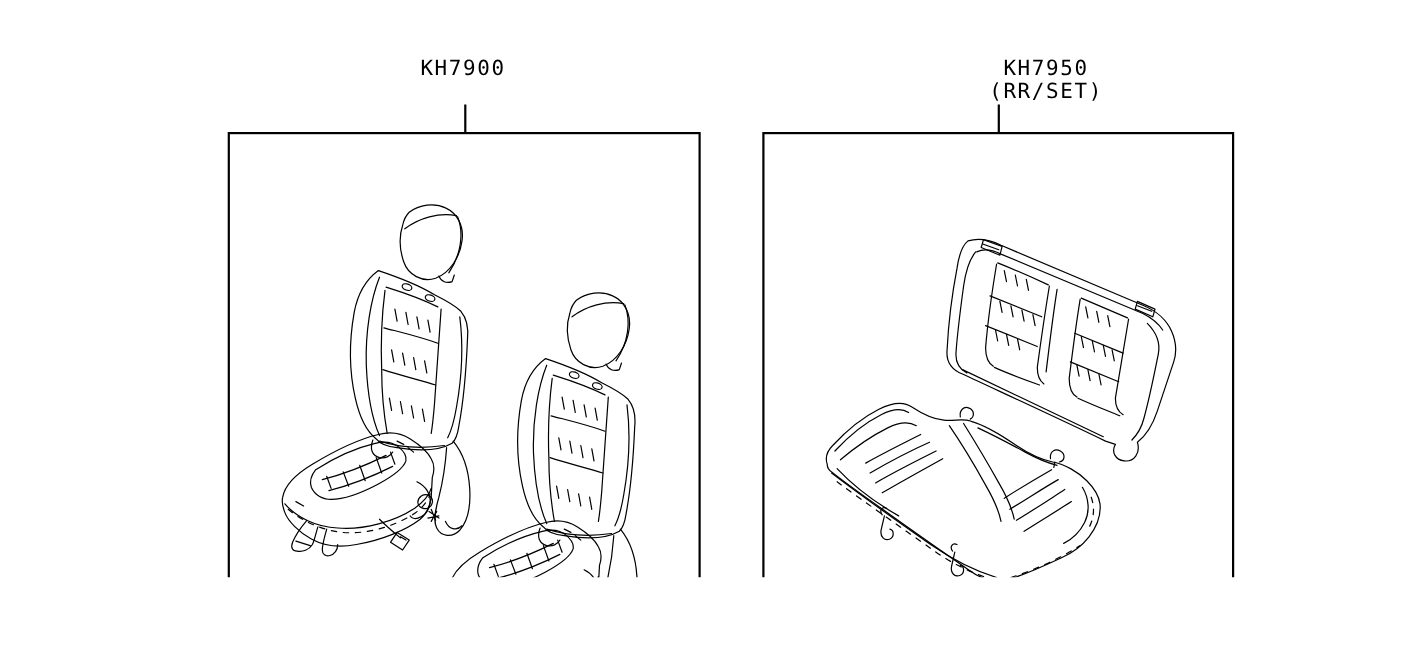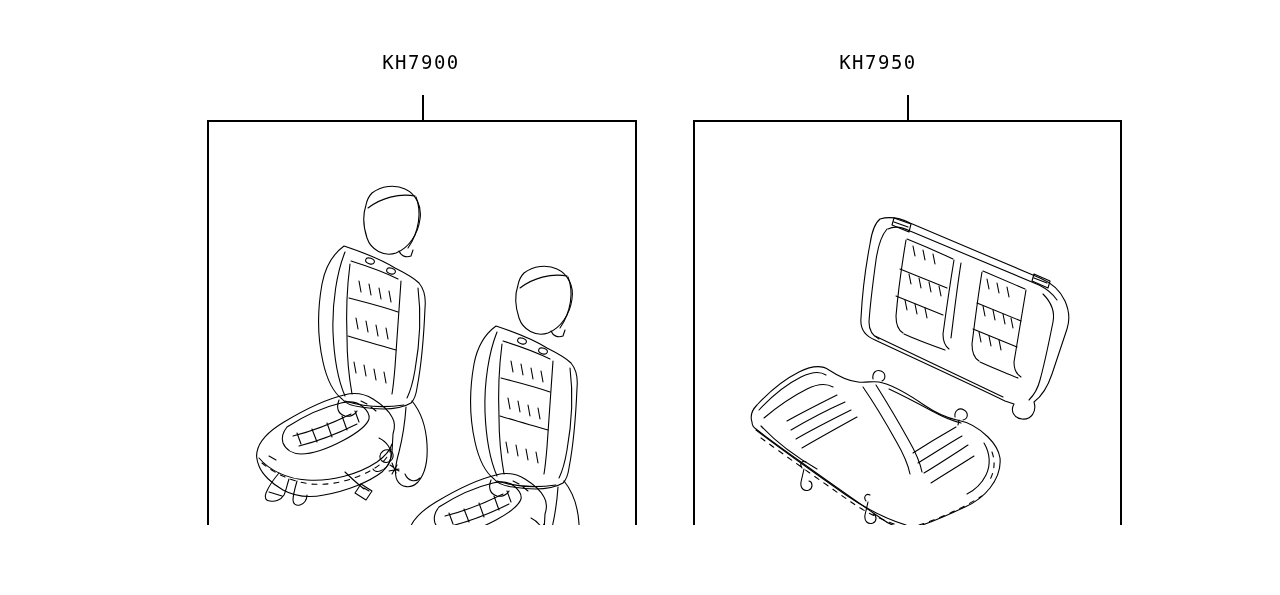--- a/index.html
+++ b/index.html
@@ -19,22 +19,23 @@
 </head>
 <body>
 
 <div class="canvas">
 
   <div class="callout" style="left:301px;top:52px;">
     <div class="code">KH7900</div>
   </div>
   <div class="leader" style="left:422px;top:95px;height:25px;"></div>
 
-  <div class="callout" style="left:758px;top:52px;">
+  <div class="callout" style="left:831px;top:52px;">
     <div class="code">KH7950</div>
+    <div class="setlbl">(RR/SET)</div>
   </div>
   <div class="leader" style="left:907px;top:95px;height:25px;"></div>
 
   <div class="box" style="left:207px;top:120px;width:426px;height:500px;">
     <svg width="426" height="496" viewBox="0 0 426 496">
       <g id="front-seat">
 
         <g>
           <path class="ln" d="M163,71 C172,64 186,62 196,67 C207,72 213,84 211,97 C209,112 200,126 187,131 C175,135 162,128 158,116 C154,104 154,92 157,83 C158,78 160,74 163,71 Z"></path>
           <path class="ln" d="M159,86 C172,76 190,71 206,74"></path>

